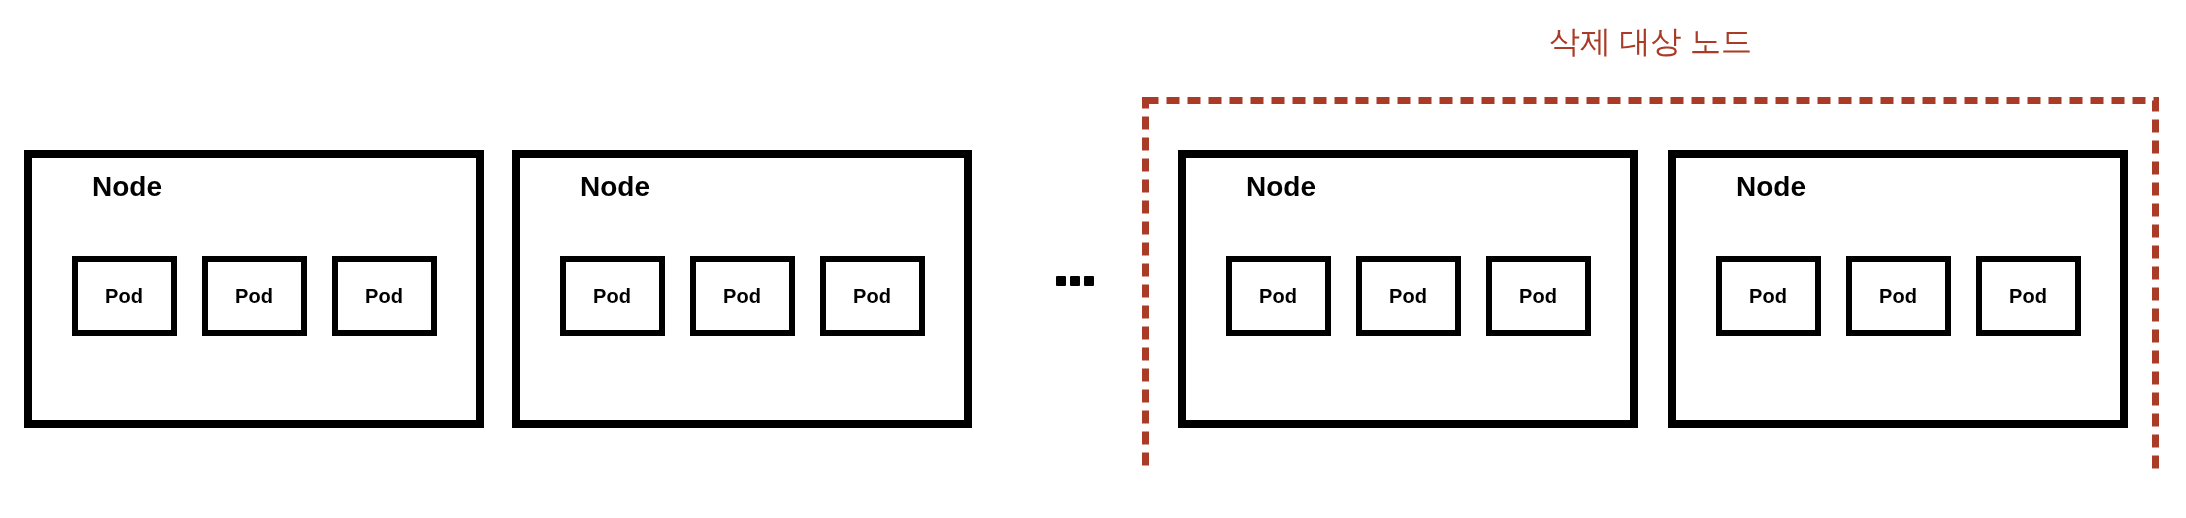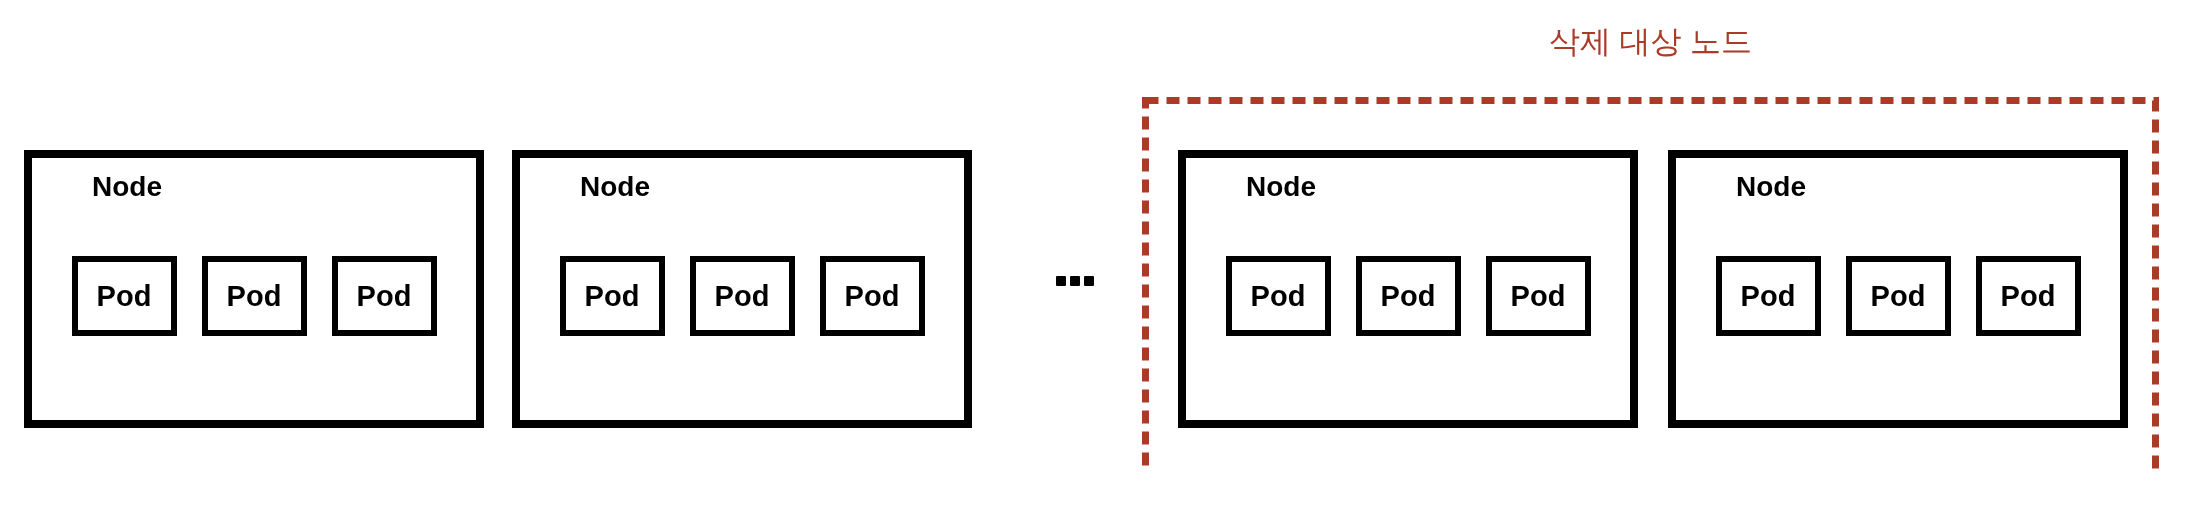--- a/index.html
+++ b/index.html
@@ -51,21 +51,21 @@
     margin-top: 14px; 
   }
   .pod {
     width: 93px;   
     height: 68px;  
     border: 6px solid #000000;
     background: #FFFFFF;
     display: flex;
     align-items: center;
     justify-content: center;
-    font-size: 29px;
+    font-size: 20px;
     font-weight: bold;
     color: #000000;
   }
   
   .ellipsis {
     position: absolute;
     left: 1056px;
     top: 276px;
     display: flex;
     gap: 4px;

